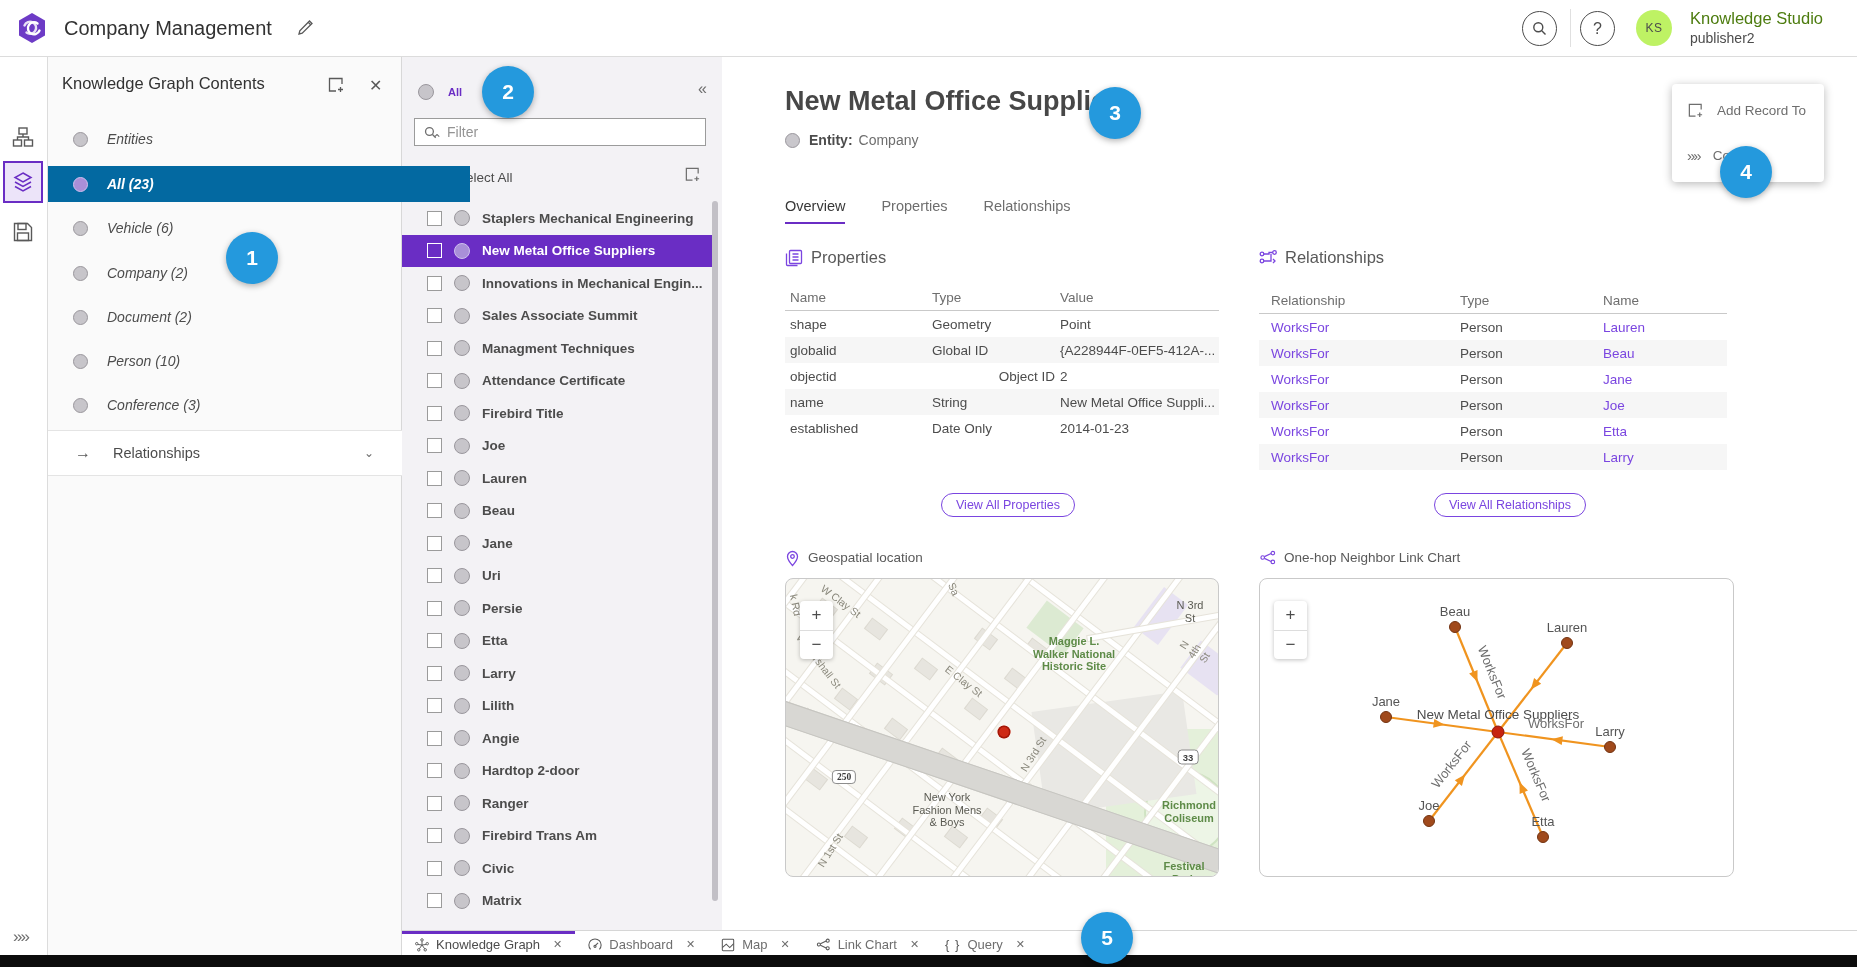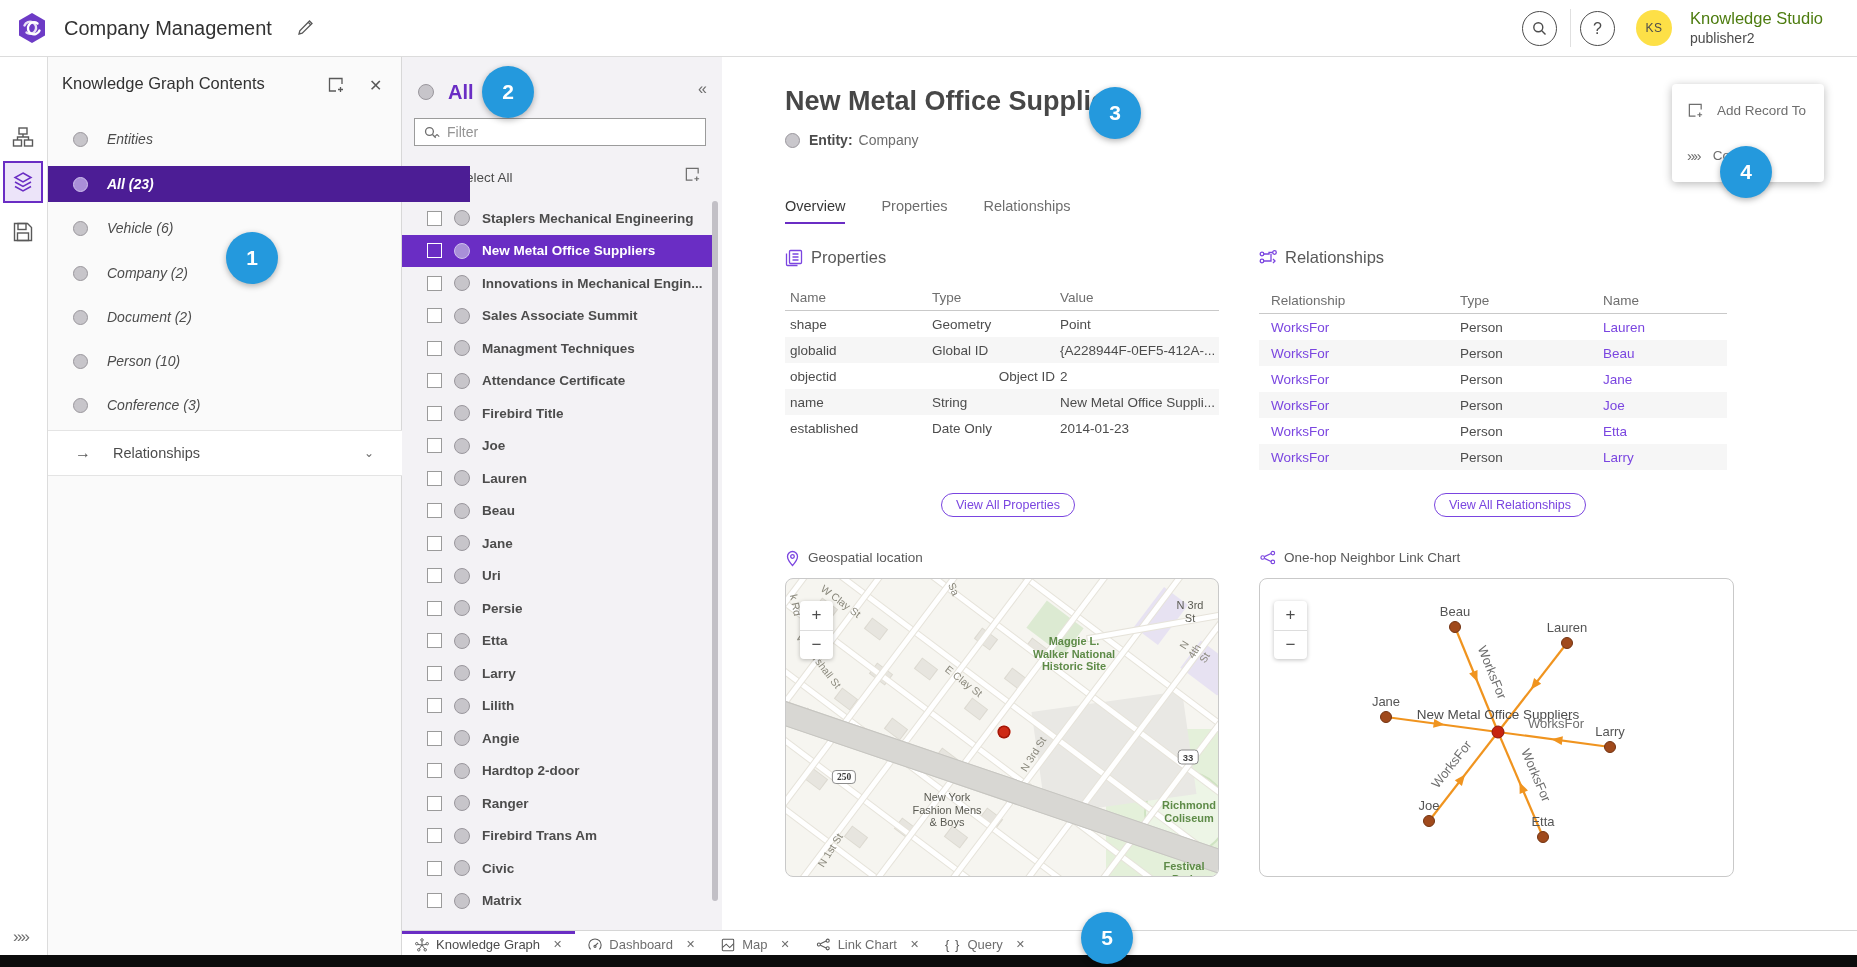--- a/index.html
+++ b/index.html
@@ -10,54 +10,54 @@
   
   #topbar{left:0;top:0;width:1857px;height:56px;background:#fff;border-bottom:1px solid #dcdcdc;z-index:10;}
   #logo{left:16px;top:12px;width:32px;height:32px;}
   #app-title{left:64px;top:0;height:56px;line-height:56px;font-size:20px;color:#323232;}
   #edit-pencil{left:296px;top:18px;color:#595959;}
   .circle-btn{width:33px;height:33px;border:1px solid #4c4c4c;border-radius:50%;
     display:flex;align-items:center;justify-content:center;color:#4c4c4c;background:#fff;}
   #search-btn{left:1522px;top:11px;}
   #topbar-divider{left:1570px;top:9px;width:1px;height:38px;background:#e0e0e0;}
   #help-btn{left:1580px;top:11px;font-size:16px;}
-  #avatar{left:1636px;top:10px;width:36px;height:36px;border-radius:50%;background:#fde047;
+  #avatar{left:1636px;top:10px;width:36px;height:36px;border-radius:50%;background:#bef264;
     display:flex;align-items:center;justify-content:center;font-size:12px;color:#4c4c4c;letter-spacing:.5px;}
   #brand{left:1690px;top:9px;width:160px;}
   #brand .product{font-size:16.5px;color:#4d7c0f;}
   #brand .user{font-size:14px;color:#4c4c4c;margin-top:2px;}
 
   
   #rail{left:0;top:56px;width:47px;bottom:12px;background:#fff;border-right:1px solid #dcdcdc;z-index:9;}
   .rail-icon{left:12px;width:24px;height:24px;color:#595959;}
   #rail-sel-box{left:3px;top:105px;width:40px;height:42px;border:2px solid #6a2dc4;background:#ece4f9;box-sizing:border-box;}
   #rail-expand{left:13px;bottom:8px;color:#6e6e6e;font-size:17px;letter-spacing:-2px;}
 
   
   #kg-panel{left:47px;top:56px;width:355px;bottom:12px;background:#fafafa;border-right:1px solid #d8d8d8;z-index:8;box-sizing:border-box;}
   #kg-title{left:15px;top:18px;font-size:16.5px;color:#323232;}
   #kg-add{left:280px;top:20px;color:#595959;}
   #kg-close{left:322px;top:20px;color:#595959;font-size:16px;}
   .kg-row{left:0;width:423px;height:36px;display:flex;align-items:center;font-style:italic;}
   .kg-row .dot{margin-left:26px;width:15px;height:15px;border-radius:50%;background:#c7c5ca;border:1px solid #9a979d;box-sizing:border-box;flex:none;}
   .kg-row .lbl{margin-left:19px;font-size:14px;color:#4c4c4c;}
-  .kg-row.selected{background:#4c1d95;}
+  .kg-row.selected{background:#0369a1;}
   .kg-row.selected .dot{background:#a98fd8;border-color:#cfc0ee;}
   .kg-row.selected .lbl{color:#fff;font-weight:bold;}
   .kg-chevron{position:absolute;right:28px;color:#6e6e6e;font-size:12px;}
   #rel-row{left:0;top:374px;width:355px;height:46px;background:#fff;border-top:1px solid #e4e4e4;border-bottom:1px solid #e4e4e4;
     display:flex;align-items:center;box-sizing:border-box;}
   #rel-row .arrow{margin-left:28px;color:#595959;font-size:16px;}
   #rel-row .lbl{margin-left:22px;font-size:14.5px;color:#4c4c4c;}
 
   
   #list-panel{left:402px;top:56px;width:320px;bottom:12px;background:#f3f2f5;z-index:7;}
   #scope-row{left:0;top:22px;width:320px;height:28px;display:flex;align-items:center;}
   #scope-row .dot{margin-left:16px;width:16px;height:16px;border-radius:50%;background:#c7c5ca;border:1px solid #9a979d;box-sizing:border-box;}
-  #scope-label{margin-left:14px;font-size:20px;font-weight:bold;color:#6a2dc4;}
+  #scope-label{margin-left:14px;font-size:11px;font-weight:bold;color:#6a2dc4;}
   #panel-collapse{left:296px;top:24px;color:#6e6e6e;font-size:16px;letter-spacing:-2px;}
   #filter-box{left:12px;top:62px;width:292px;height:28px;background:#fff;border:1px solid #9b9b9b;box-sizing:border-box;display:flex;align-items:center;}
   #filter-box input{border:none;outline:none;flex:1;font-size:14px;color:#4c4c4c;font-family:inherit;background:transparent;}
   #filter-box input::placeholder{color:#949494;}
   #filter-search-icon{margin:0 8px 0 9px;color:#6e6e6e;}
   #selectall-row{left:0;top:108px;width:320px;height:26px;display:flex;align-items:center;}
   .cbx{width:15px;height:15px;background:#fff;border:1px solid #9b9b9b;box-sizing:border-box;flex:none;}
   #selectall-row .cbx{margin-left:25px;}
   #selectall-row .lbl{margin-left:15px;font-size:13.5px;color:#4c4c4c;}
   #selectall-add{left:282px;top:110px;color:#6e6e6e;}

